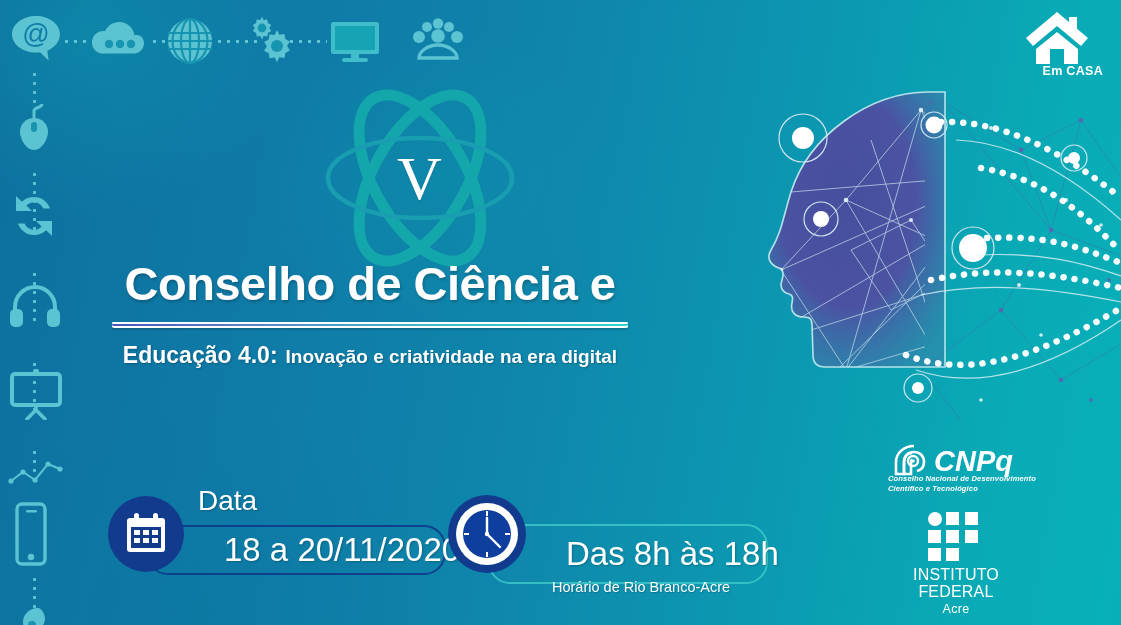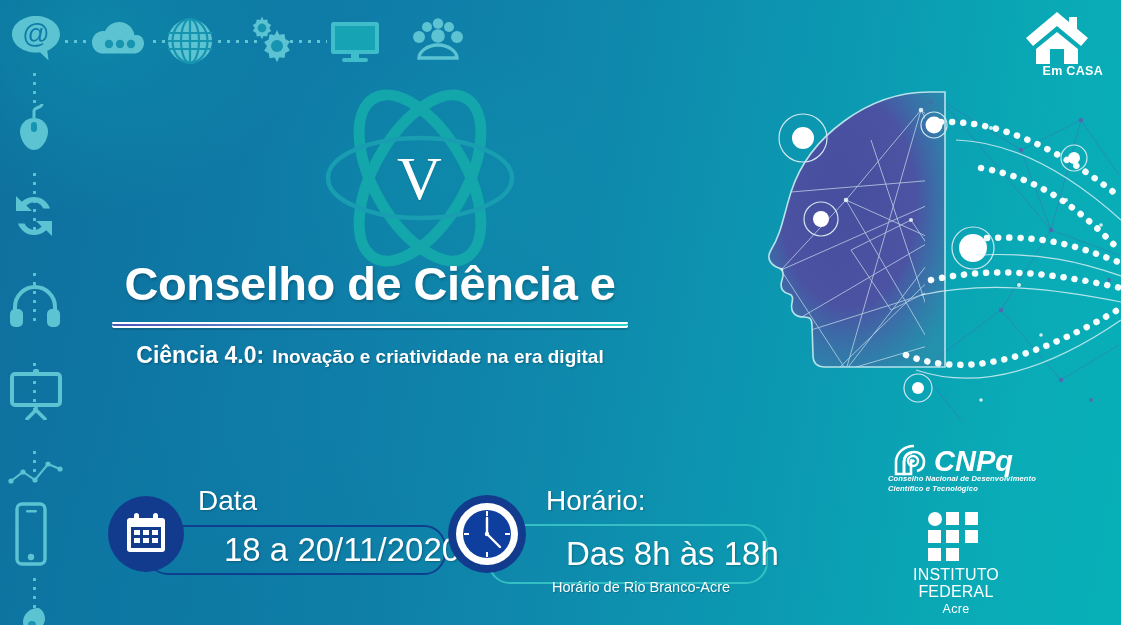--- a/index.html
+++ b/index.html
@@ -376,21 +376,21 @@
       </g>
       <ellipse cx="105" cy="100" rx="92" ry="40" fill="none" stroke="#189eb0" stroke-width="4.5"></ellipse>
     </svg>
     <div class="v">V</div>
   </div>
 
   <div id="title-block">
     <div id="title-line1">Conselho de Ciência e</div>
     <div id="rule"></div>
     <div id="subtitle">
-      <span class="s1">Ciência 4.0:</span><span class="s2">Inovação e criatividade na era digital</span>
+      <span class="s1">Educação 4.0:</span><span class="s2">Inovação e criatividade na era digital</span>
     </div>
   </div>
 
   <div class="pill-group" id="date-group">
     <div class="pill-heading" id="date-heading">Data</div>
     <div class="pill-box" id="date-box">
       <span>18 a 20/11/2020</span>
     </div>
     <div class="pill-circle" id="date-circle">
       <svg width="46" height="46" viewBox="0 0 46 46">
@@ -404,21 +404,20 @@
             <rect x="29" y="19" width="6" height="5"></rect>
           <rect x="11" y="27" width="6" height="5"></rect>
             <rect x="20" y="27" width="6" height="5"></rect>
             <rect x="29" y="27" width="6" height="5"></rect>
         </g>
       </svg>
     </div>
   </div>
 
   <div class="pill-group" id="time-group">
-    <div class="pill-heading" id="time-heading">Horário:</div>
     <div class="pill-box" id="time-box">
       <span>Das 8h às 18h</span>
     </div>
     <div class="pill-circle" id="time-circle">
       <svg width="72" height="72" viewBox="0 0 72 72">
         <circle cx="36" cy="36" r="31" fill="#ffffff"></circle>
         <circle cx="36" cy="36" r="24" fill="#0f3f9e"></circle>
         <g stroke="#ffffff" stroke-width="2">
           <line x1="36" y1="13" x2="36" y2="18"></line>
             <line x1="36" y1="54" x2="36" y2="59"></line>

